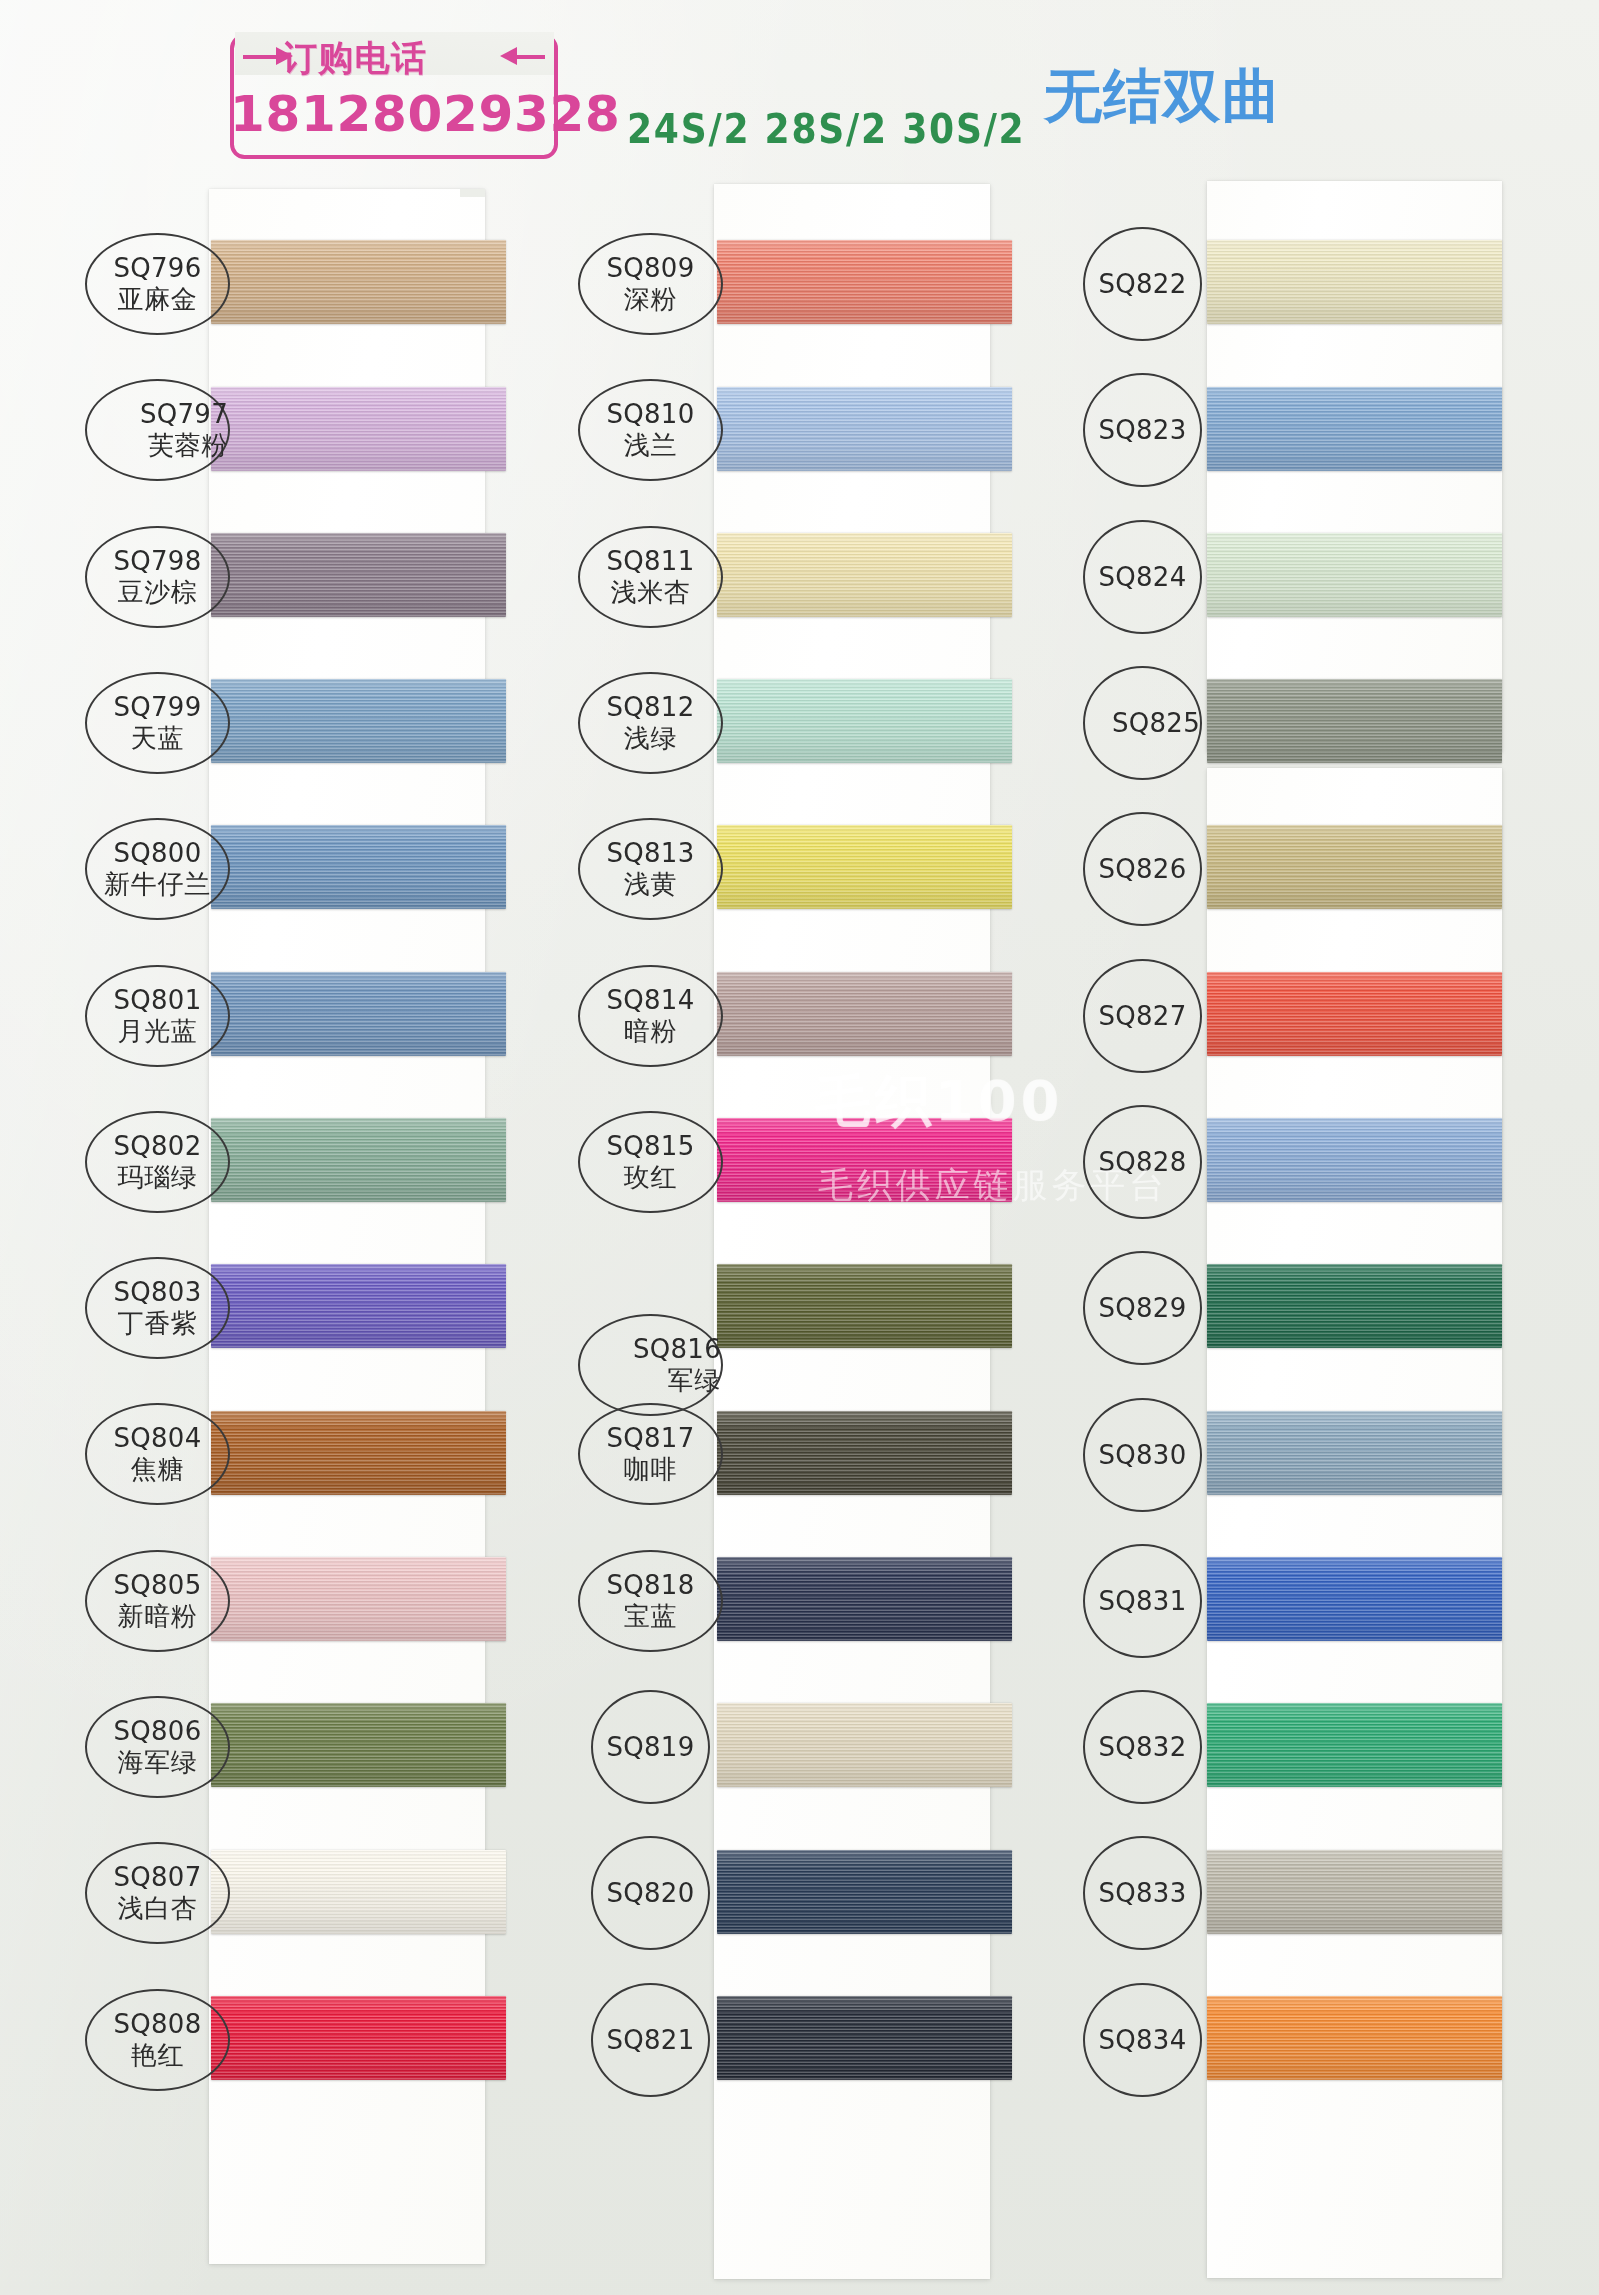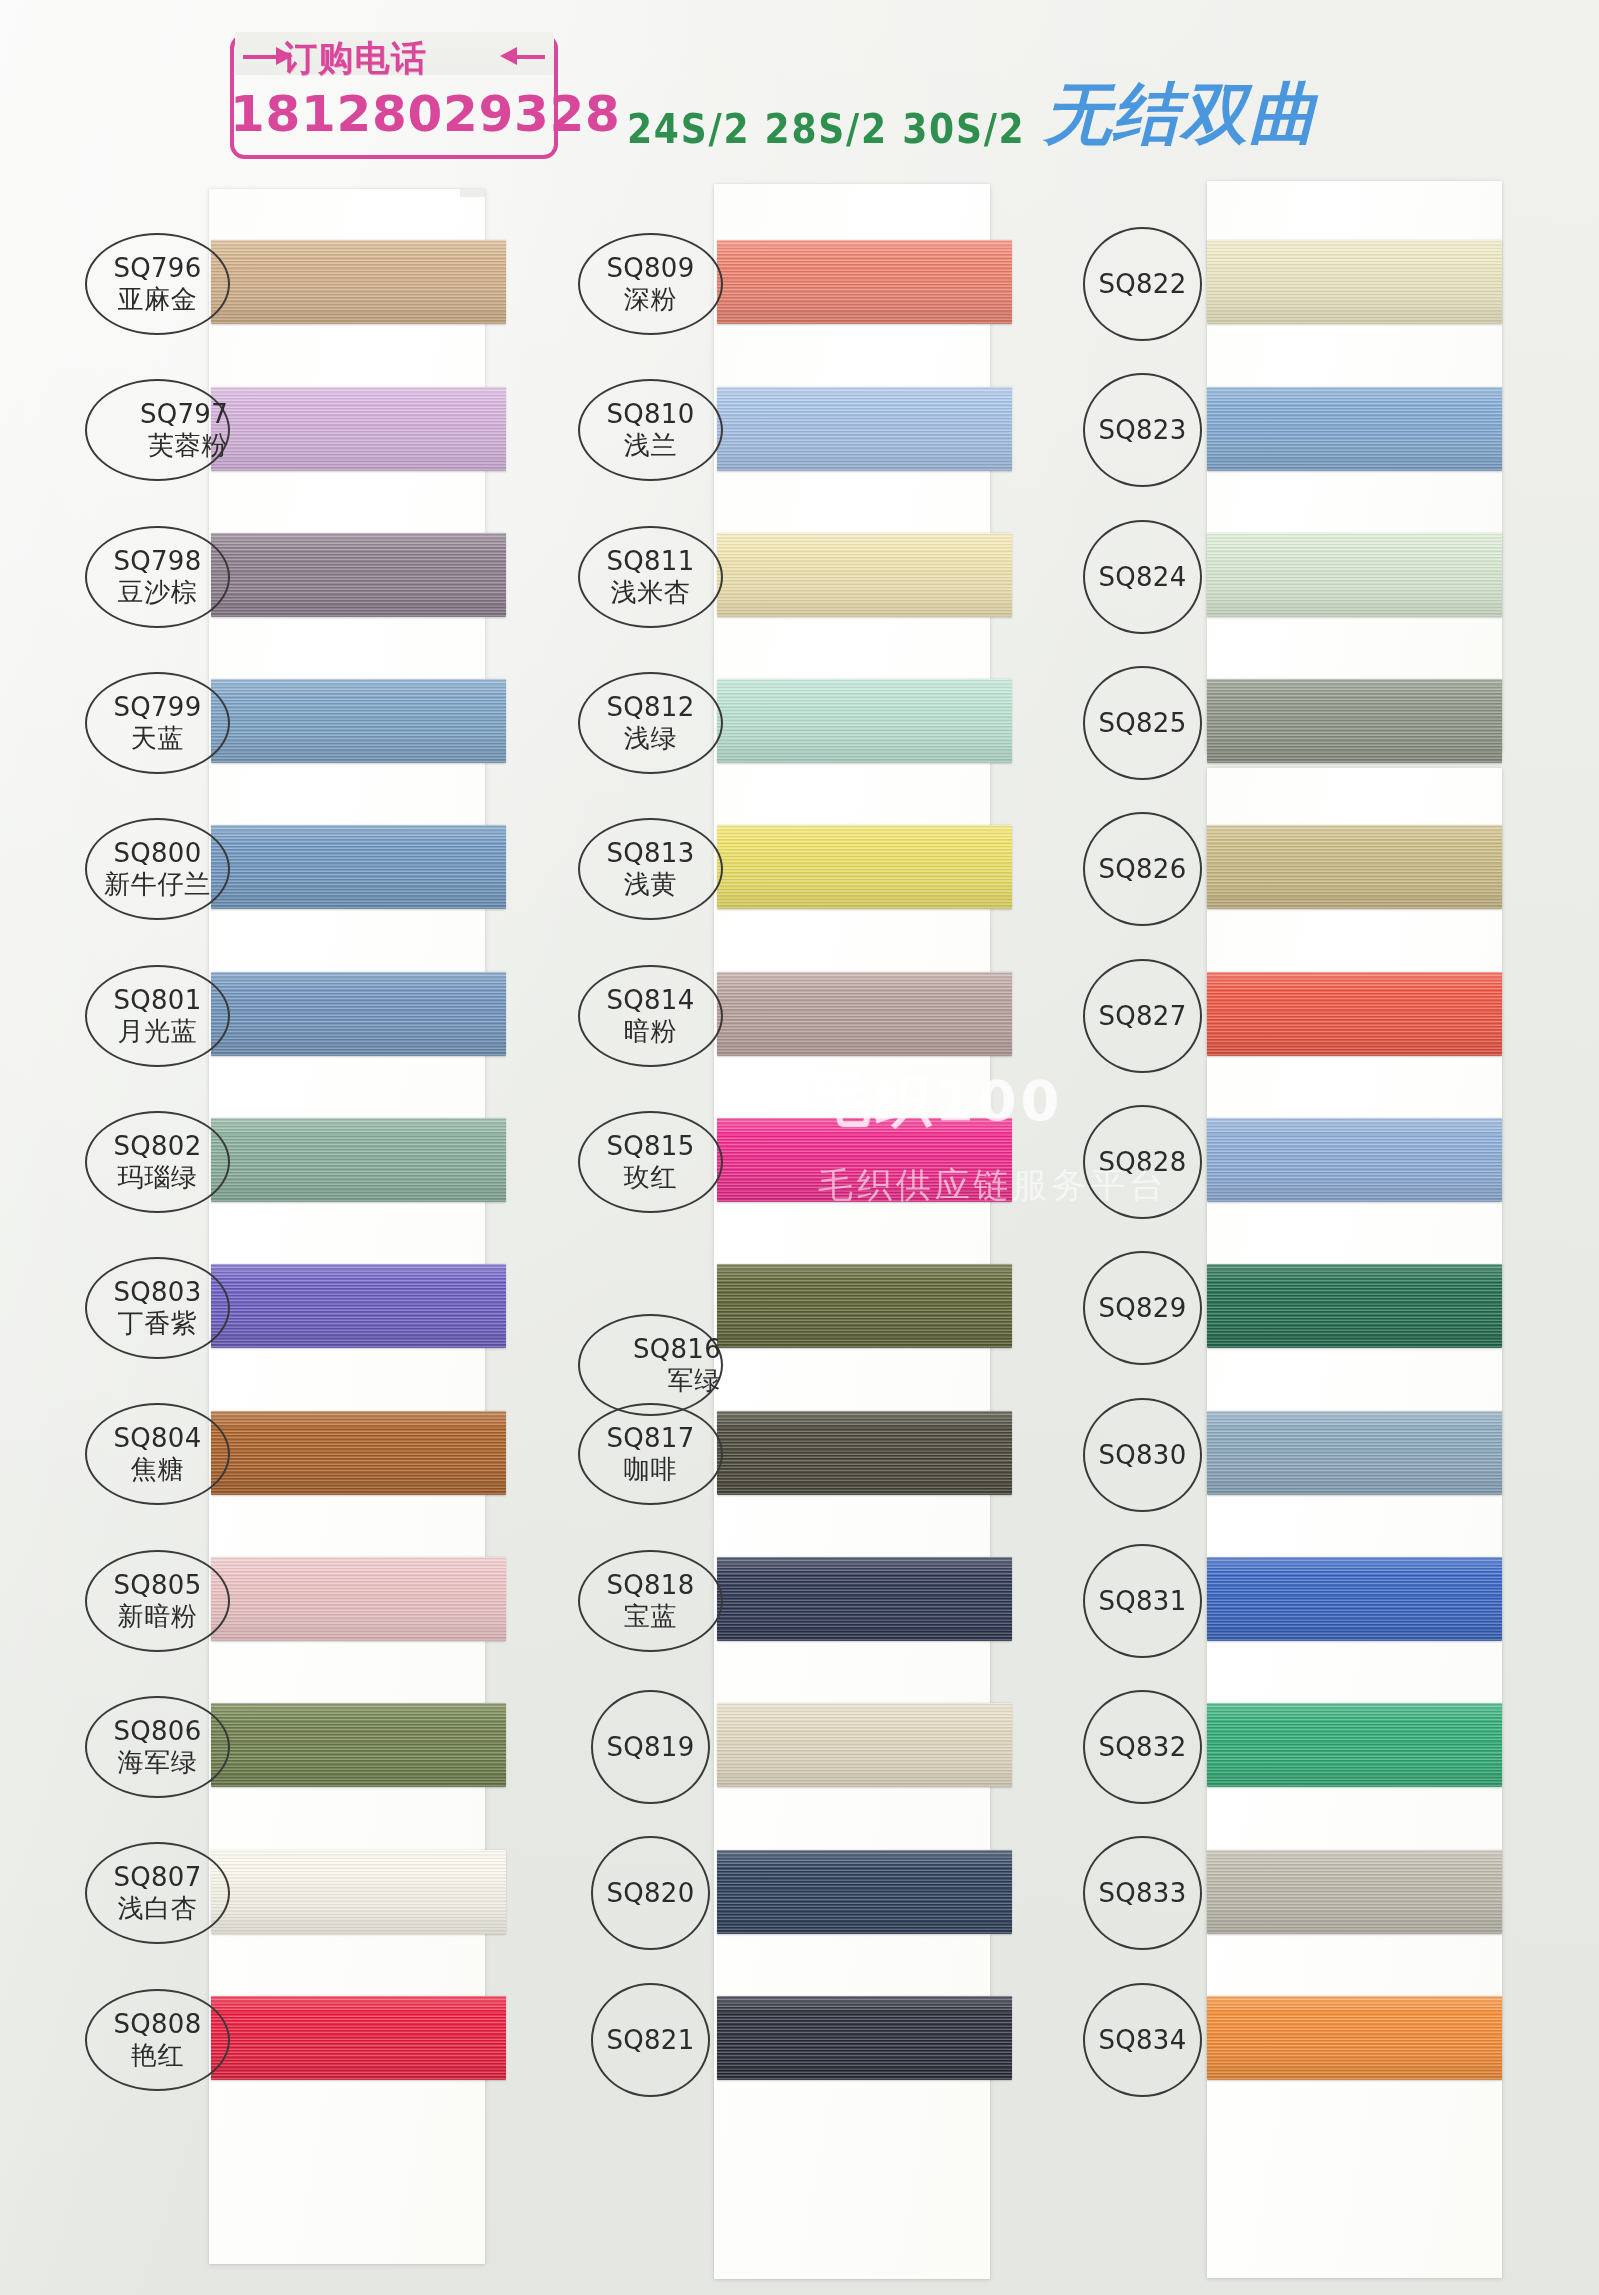--- a/index.html
+++ b/index.html
@@ -59,24 +59,24 @@
   }
 
   .spec-line{
     position:absolute;left:627px;top:105px;z-index:8;
     color:#2f8f4f;font-size:41px;font-weight:bold;letter-spacing:2px;
     font-family:"DejaVu Sans","Liberation Sans",sans-serif;
     white-space:nowrap;
     transform:scaleX(.88);transform-origin:left center;
   }
   .brand-title{
-    position:absolute;left:1044px;top:72px;z-index:8;
-    color:#4a97de;font-size:67px;font-weight:bold;letter-spacing:1.3px;
-    font-family:"DejaVu Sans","Liberation Sans",sans-serif;
-    white-space:nowrap;line-height:85px;font-style:italic;
+    position:absolute;left:1044px;top:54px;z-index:8;
+    color:#4a97de;font-size:58px;font-weight:bold;letter-spacing:1.3px;
+    font-family:"DejaVu Sans","Liberation Sans",sans-serif;
+    white-space:nowrap;line-height:85px;
   }
   .card-strip{
     position:absolute;
     background:linear-gradient(100deg,#fdfdfb 0%,#ffffff 30%,#fbfbf8 100%);
     box-shadow:0 1.3px 4.6px rgba(0,0,0,.13), 0 0 0.7px rgba(0,0,0,.2);
     z-index:2;
   }
   .strip-notch{
     position:absolute;background:#eceee9;z-index:4;
   }
@@ -389,21 +389,21 @@
       <div class="threads"></div>
       <div class="shade"></div>
     </div>
     <div class="label code-only" style="left: 1083px; top: 520px; width: 115px; height: 110px;">
       <div class="code">SQ824</div>
     </div>
     <div class="swatch" style="left: 1207px; top: 679px; width: 295px; height: 84px; background: rgb(141, 148, 133);">
       <div class="threads"></div>
       <div class="shade"></div>
     </div>
-    <div class="label code-only" style="left: 1083px; top: 666px; width: 115px; height: 110px;">
+    <div class="label code-only" style="left: 1083px; top: 666px; width: 115px; height: 110px; align-items: flex-end;">
       <div class="code">SQ825</div>
     </div>
     <div class="swatch" style="left: 1207px; top: 825px; width: 295px; height: 84px; background: rgb(203, 187, 131);">
       <div class="threads"></div>
       <div class="shade"></div>
     </div>
     <div class="label code-only" style="left: 1083px; top: 812px; width: 115px; height: 110px;">
       <div class="code">SQ826</div>
     </div>
     <div class="swatch" style="left: 1207px; top: 972px; width: 295px; height: 84px; background: rgb(240, 83, 64);">

